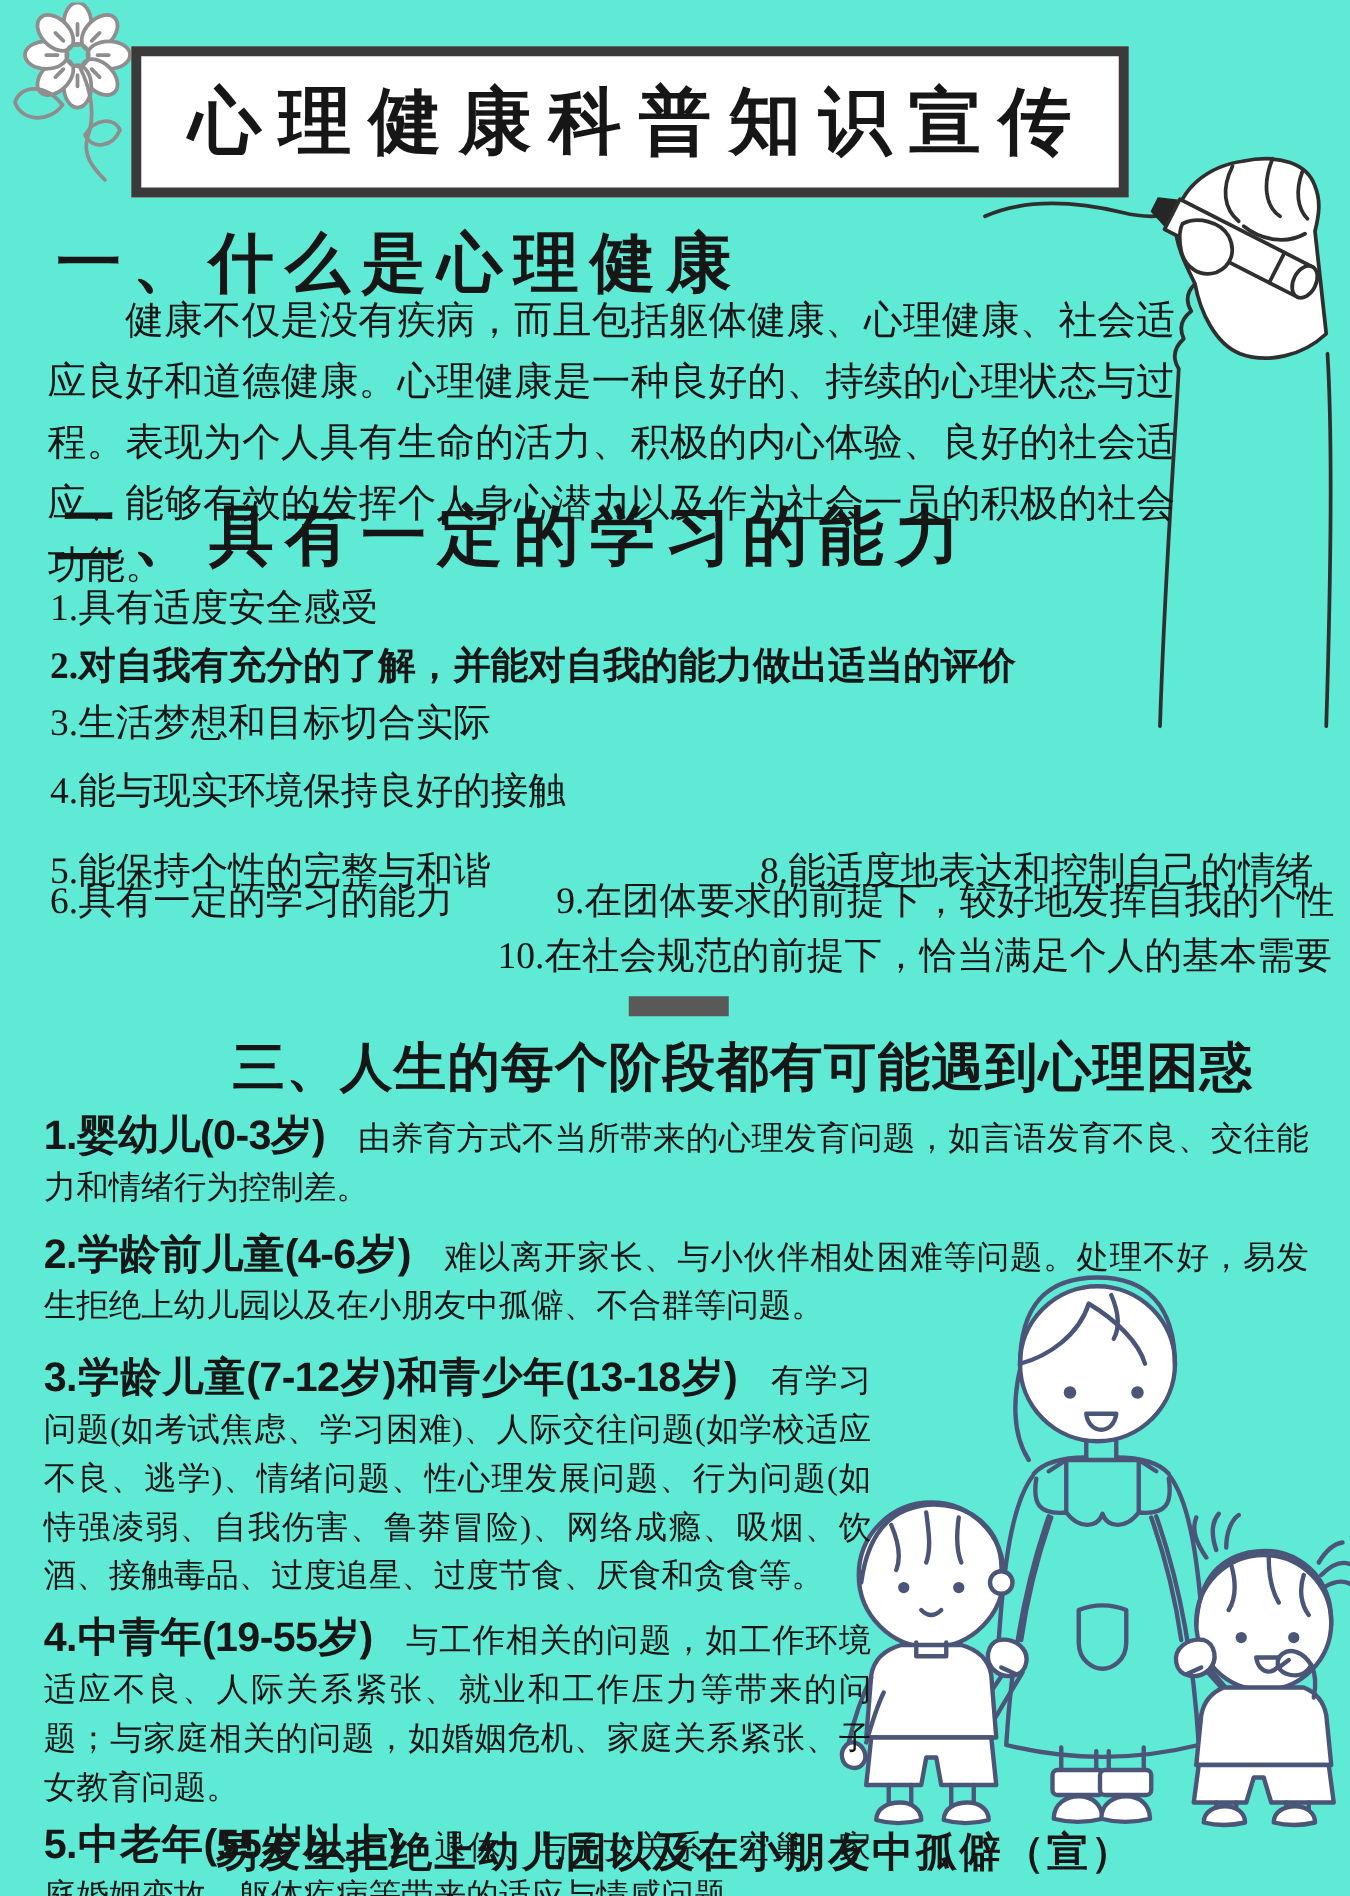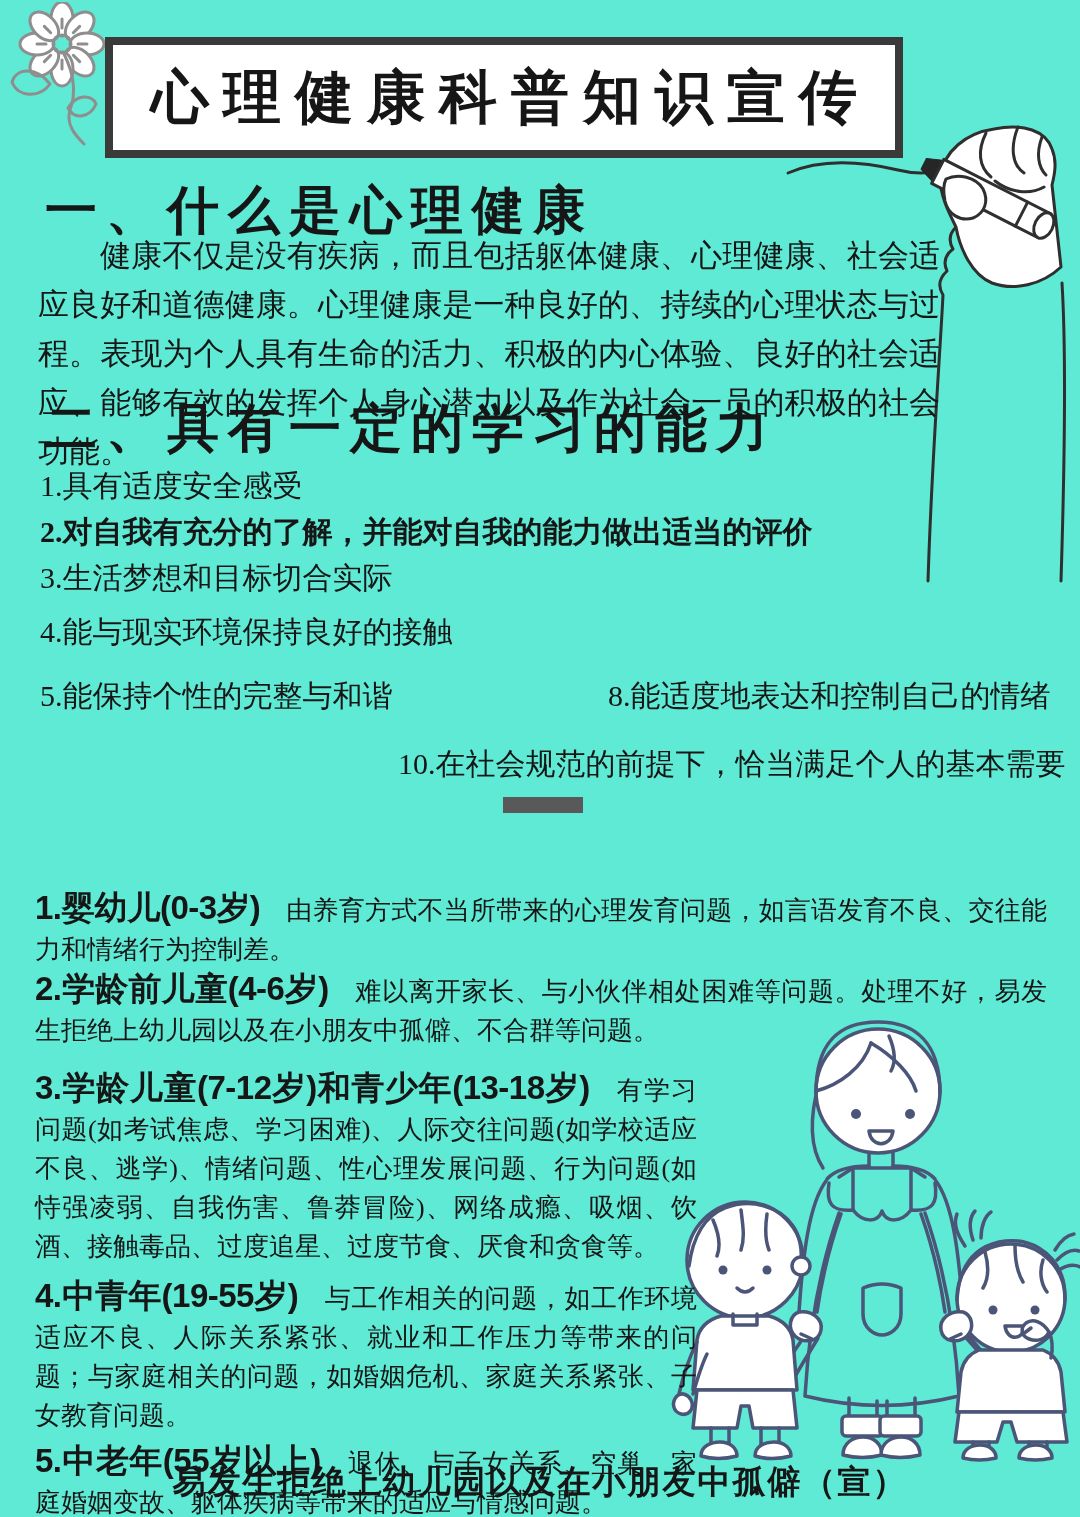--- a/index.html
+++ b/index.html
@@ -41,21 +41,21 @@
   #std-r7 { top:744px; } #std-r7 .r { left:358px; }
   
   .divider { position:absolute; left:503px; top:797px; width:80px; height:16px; background:#595959; }
   
   .stages { position:absolute; left:35px; top:888px; width:1012px; z-index:2; }
   .stage  { font-size:26px; line-height:39px; text-align:justify; }
   .stage-label {
     font-family:"Liberation Sans", sans-serif; font-weight:900;
     font-size:33px; letter-spacing:-0.5px; margin-right:26px; white-space:nowrap;
   }
-  #stage-1 { }
+  #stage-1 { margin-bottom:14px; }
   #stage-2 { margin-bottom:18px; }
   #stage-3 { margin-bottom:10px; width:662px; }
   #stage-4 { margin-bottom:6px;  width:662px; }
   #stage-5 { width:662px; }
   
   .footer {
     position:absolute; left:0; right:0; top:1460px; text-align:center;
     font-family:"Liberation Sans", sans-serif; font-weight:600;
     font-size:33px; letter-spacing:2px; z-index:2;
   }
@@ -254,25 +254,30 @@
   <div id="std-r1" class="std-row"><span>1.具有适度安全感受</span></div>
   <div id="std-r2" class="std-row"><span>2.对自我有充分的了解，并能对自我的能力做出适当的评价</span></div>
   <div id="std-r3" class="std-row"><span>3.生活梦想和目标切合实际</span></div>
   <div id="std-r4" class="std-row">
     <span>4.能与现实环境保持良好的接触</span>
   </div>
   <div id="std-r5" class="std-row">
     <span>5.能保持个性的完整与和谐</span>
     <span class="r">8.能适度地表达和控制自己的情绪</span>
   </div>
+  <div id="std-r6" class="std-row">
+    <span>6.具有一定的学习的能力</span>
+    <span class="r">9.在团体要求的前提下，较好地发挥自我的个性</span>
+  </div>
   <div id="std-r7" class="std-row">
     <span class="r">10.在社会规范的前提下，恰当满足个人的基本需要</span>
   </div>
 
   <div class="divider"></div>
+  <div id="s3h" class="sec-heading">三、人生的每个阶段都有可能遇到心理困惑</div>
 
   <div class="stages">
     <div id="stage-1" class="stage">
       <span class="stage-label">1.婴幼儿(0-3岁)</span><span>由养育方式不当所带来的心理发育问题，如言语发育不良、交往能力和情绪行为控制差。</span>
     </div>
     <div id="stage-2" class="stage">
       <span class="stage-label">2.学龄前儿童(4-6岁)</span><span>难以离开家长、与小伙伴相处困难等问题。处理不好，易发生拒绝上幼儿园以及在小朋友中孤僻、不合群等问题。</span>
     </div>
     <div id="stage-3" class="stage">
       <span class="stage-label">3.学龄儿童(7-12岁)和青少年(13-18岁)</span><span>有学习问题(如考试焦虑、学习困难)、人际交往问题(如学校适应不良、逃学)、情绪问题、性心理发展问题、行为问题(如恃强凌弱、自我伤害、鲁莽冒险)、网络成瘾、吸烟、饮酒、接触毒品、过度追星、过度节食、厌食和贪食等。</span>

